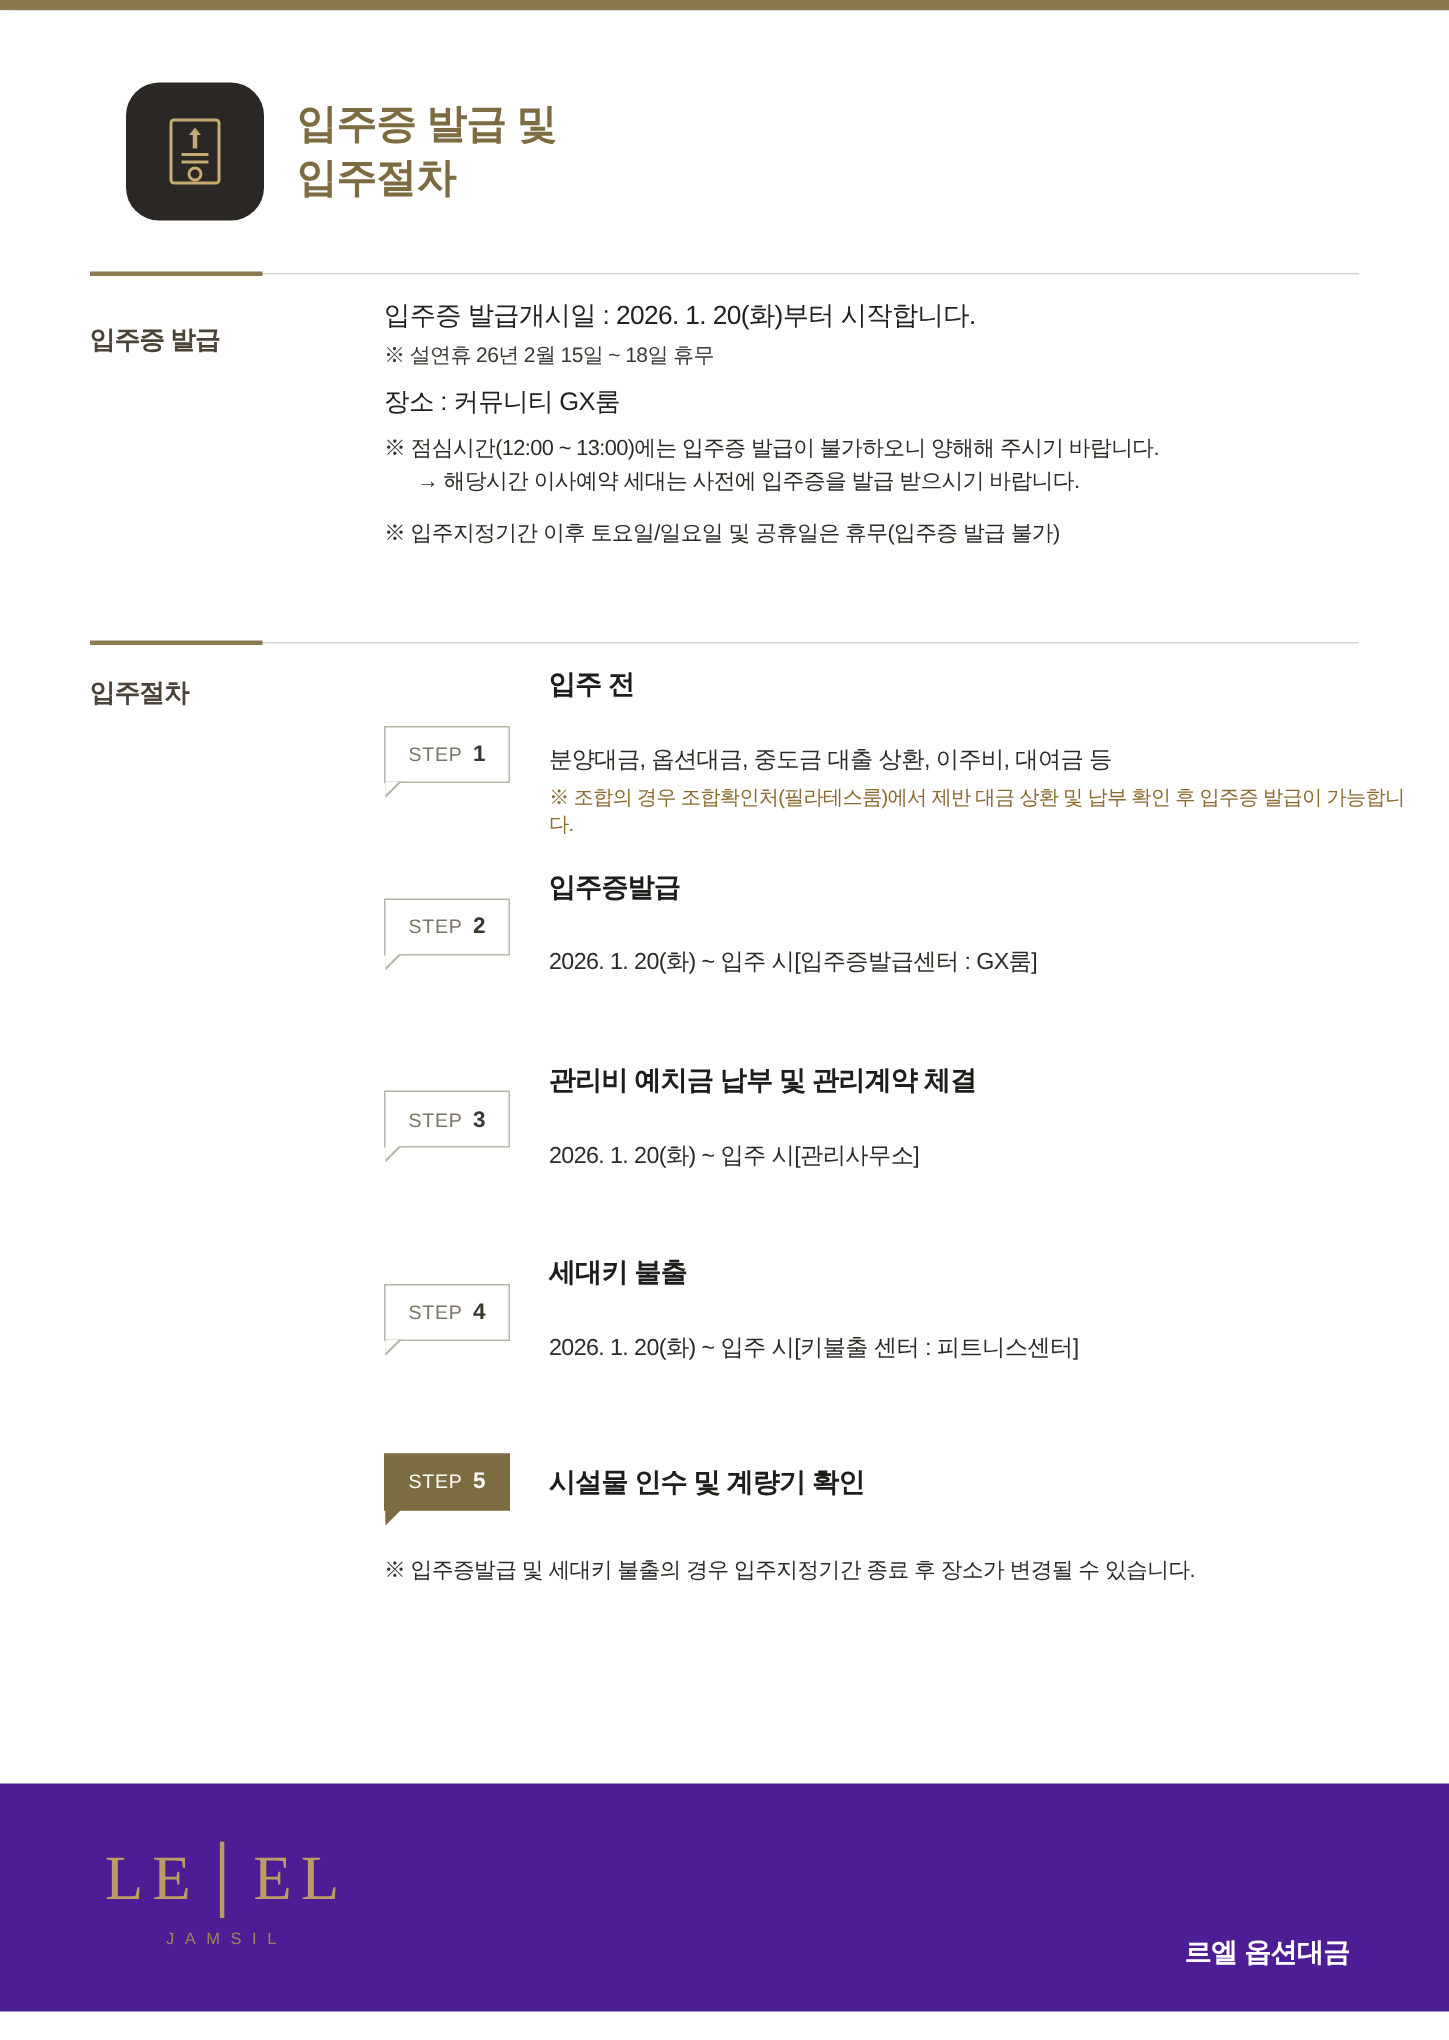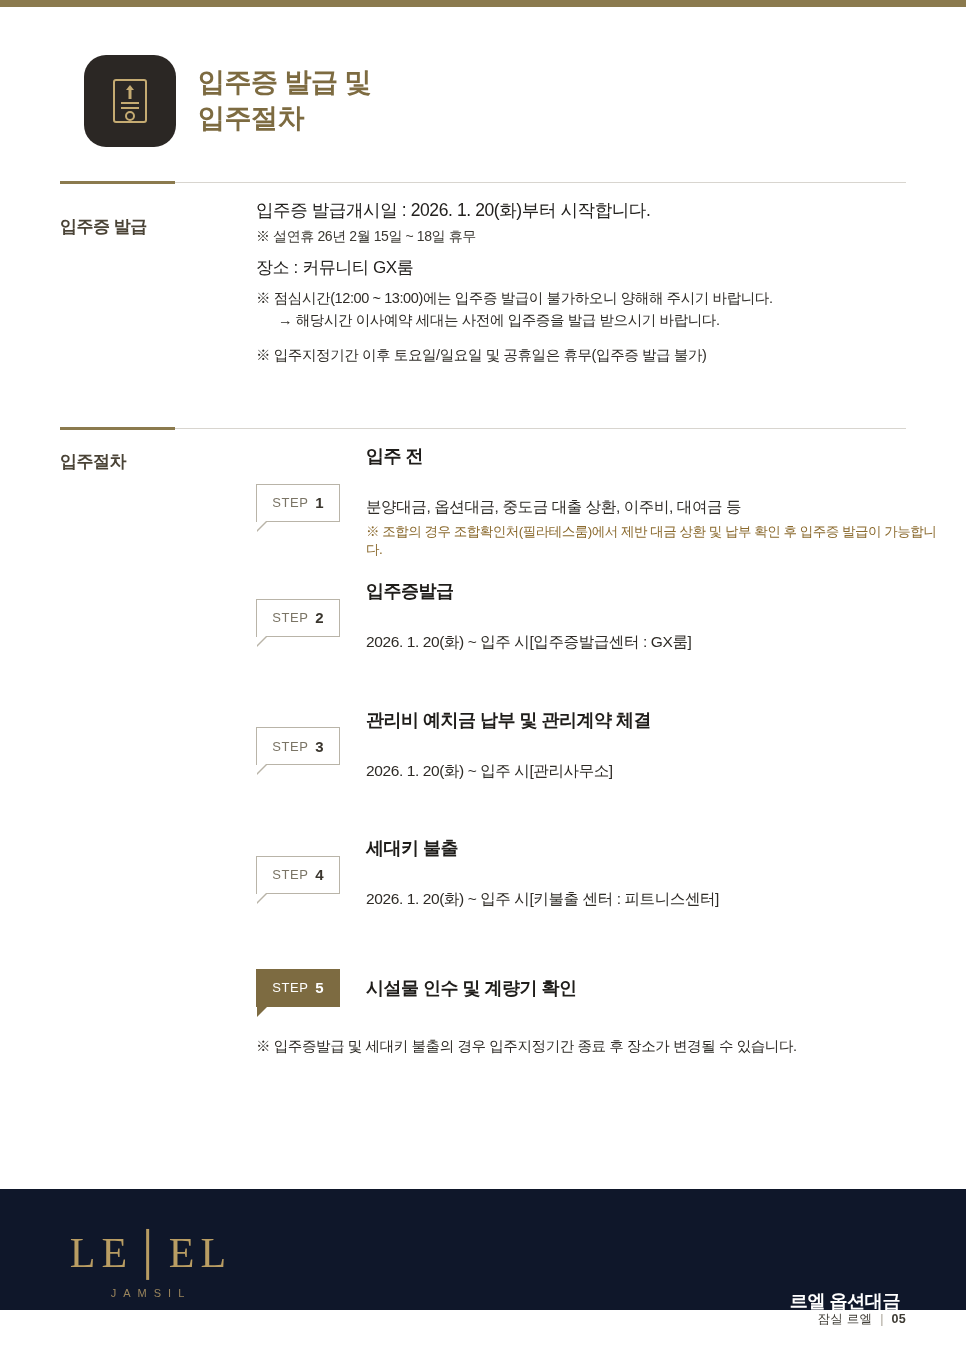--- a/index.html
+++ b/index.html
@@ -235,22 +235,22 @@
   }
   .pagenum .bold { font-weight: bold; }
   .pagenum .sep { color: #a8a296; margin: 0 4px; }
 
   
   .footer {
     position: absolute;
     left: 0;
     top: 1189px;
     width: 966px;
-    height: 121px;
-    background: #0f172a;
+    height: 152px;
+    background: #4c1d95;
   }
   .footer-logo {
     position: absolute;
     left: 66px;
     top: 40px;
     text-align: center;
     width: 170px;
   }
   .footer-logo .mark {
     font-family: "Liberation Serif", serif;

